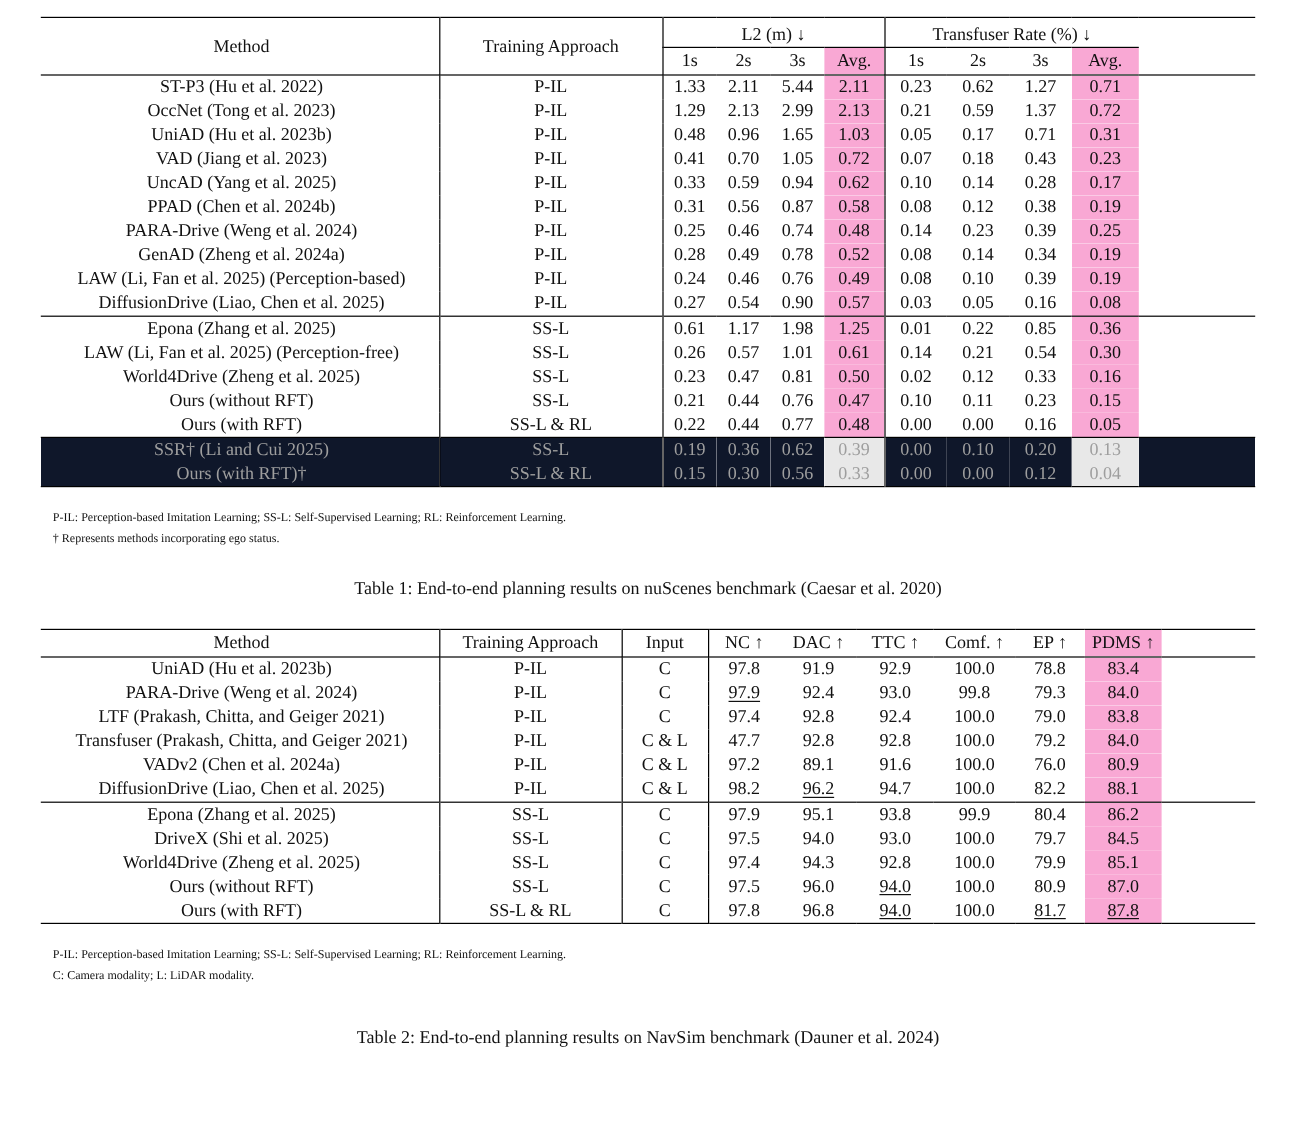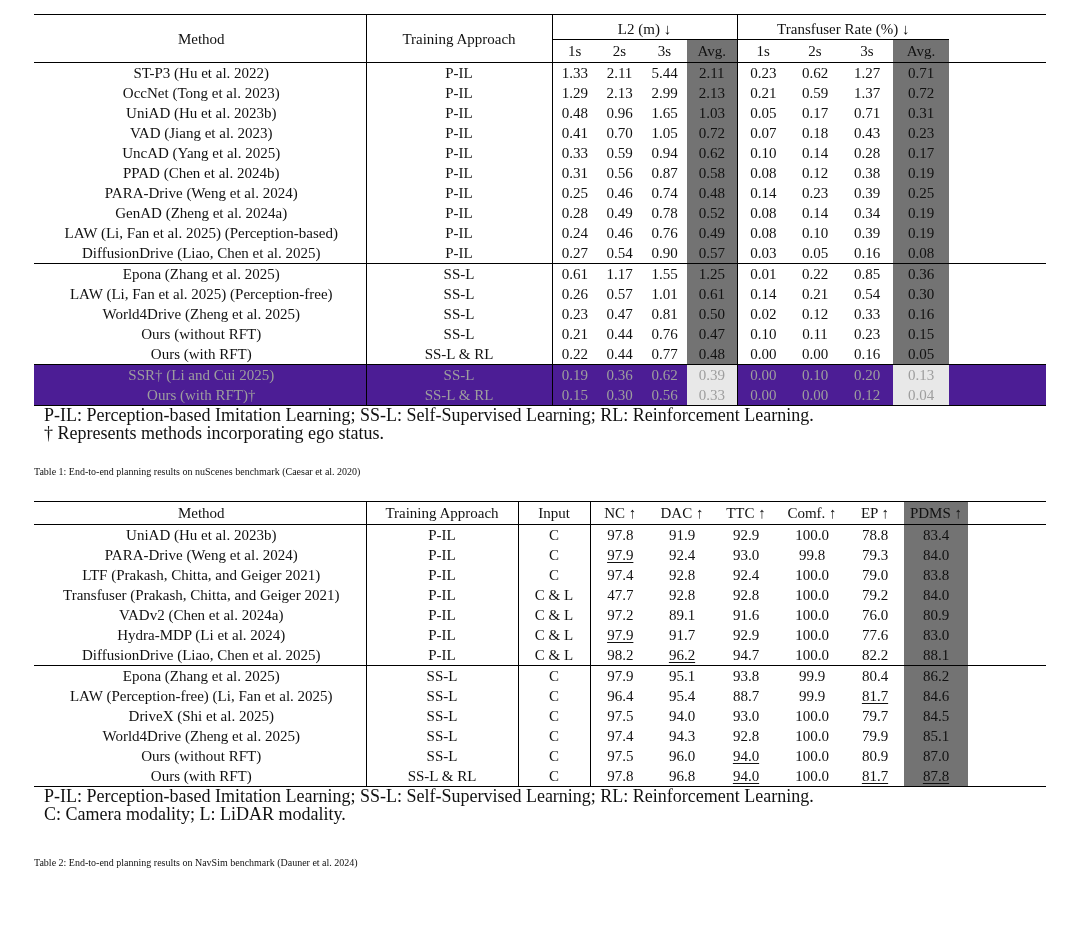--- a/index.html
+++ b/index.html
@@ -17,27 +17,27 @@
     font-size:15px;font-weight:normal;line-height:20px;
     padding:0 3px;text-align:center;vertical-align:middle;
     white-space:nowrap;overflow:hidden;
   }
   .tbl thead th{border-bottom:1px solid #000;}
   .tbl thead th.grp{padding-top:4px;}
   .tbl thead tr:last-child th{padding:1px 3px;}
   .left{text-align:center;padding-left:6px !important;}
   .vr{border-right:1px solid #000;}
   tr.gtop td{border-top:1px solid #000;}
-  .shade{background:#737373;}
-  tr.muted td{color:#9e9e9e;background:#4c1d95;}
+  .shade{background:#f9a8d4;}
+  tr.muted td{color:#9e9e9e;background:#0f172a;}
   tr.muted td.shade{background:#e8e8e8;}
   .bold{font-weight:bold;}
   .ul{text-decoration:underline;text-underline-offset:2px;}
-  .footnotes{margin:0 0 0 10px;font-size:18px;line-height:18px;}
-  .caption{text-align:left;font-size:10px;margin:24px 0 24px 0;}
+  .footnotes{margin:17px 0 0 10px;font-size:10px;line-height:18px;}
+  .caption{text-align:center;font-size:15px;margin:24px 0 24px 0;}
   .caption.second{margin-top:34px;}
 </style>
 </head>
 <body>
 
 <div class="page">
 
   <table class="tbl" id="t1">
     <colgroup>
       <col style="width:332px">
@@ -200,21 +200,21 @@
           <td class="">0.05</td>
           <td class=" bold">0.16</td>
           <td class="shade">0.08</td>
           <td class=""></td>
         </tr>
         <tr class="gtop">
           <td class="left vr">Epona (Zhang et al. 2025)</td>
           <td class="vr">SS-L</td>
           <td class="">0.61</td>
           <td class="">1.17</td>
-          <td class="">1.55</td>
+          <td class="">1.98</td>
           <td class="shade vr">1.25</td>
           <td class="">0.01</td>
           <td class="">0.22</td>
           <td class="">0.85</td>
           <td class="shade">0.36</td>
           <td class=""></td>
         </tr>
         <tr>
           <td class="left vr">LAW (Li, Fan et al. 2025) (Perception-free)</td>
           <td class="vr">SS-L</td>
@@ -385,32 +385,20 @@
           <td class="vr">C &amp; L</td>
           <td class="">97.2</td>
           <td class="">89.1</td>
           <td class="">91.6</td>
           <td class=" bold">100.0</td>
           <td class="">76.0</td>
           <td class="shade">80.9</td>
           <td class=""></td>
         </tr>
         <tr>
-          <td class="left vr">Hydra-MDP (Li et al. 2024)</td>
-          <td class="vr">P-IL</td>
-          <td class="vr">C &amp; L</td>
-          <td class=" ul">97.9</td>
-          <td class="">91.7</td>
-          <td class="">92.9</td>
-          <td class=" bold">100.0</td>
-          <td class="">77.6</td>
-          <td class="shade">83.0</td>
-          <td class=""></td>
-        </tr>
-        <tr>
           <td class="left vr">DiffusionDrive (Liao, Chen et al. 2025)</td>
           <td class="vr">P-IL</td>
           <td class="vr">C &amp; L</td>
           <td class=" bold">98.2</td>
           <td class=" ul">96.2</td>
           <td class=" bold">94.7</td>
           <td class=" bold">100.0</td>
           <td class=" bold">82.2</td>
           <td class="shade bold">88.1</td>
           <td class=""></td>
@@ -421,32 +409,20 @@
           <td class="vr">C</td>
           <td class="">97.9</td>
           <td class="">95.1</td>
           <td class="">93.8</td>
           <td class=" bold">99.9</td>
           <td class="">80.4</td>
           <td class="shade">86.2</td>
           <td class=""></td>
         </tr>
         <tr>
-          <td class="left vr">LAW (Perception-free) (Li, Fan et al. 2025)</td>
-          <td class="vr">SS-L</td>
-          <td class="vr">C</td>
-          <td class="">96.4</td>
-          <td class="">95.4</td>
-          <td class="">88.7</td>
-          <td class="">99.9</td>
-          <td class=" ul">81.7</td>
-          <td class="shade">84.6</td>
-          <td class=""></td>
-        </tr>
-        <tr>
           <td class="left vr">DriveX (Shi et al. 2025)</td>
           <td class="vr">SS-L</td>
           <td class="vr">C</td>
           <td class="">97.5</td>
           <td class="">94.0</td>
           <td class="">93.0</td>
           <td class=" bold">100.0</td>
           <td class="">79.7</td>
           <td class="shade">84.5</td>
           <td class=""></td>

